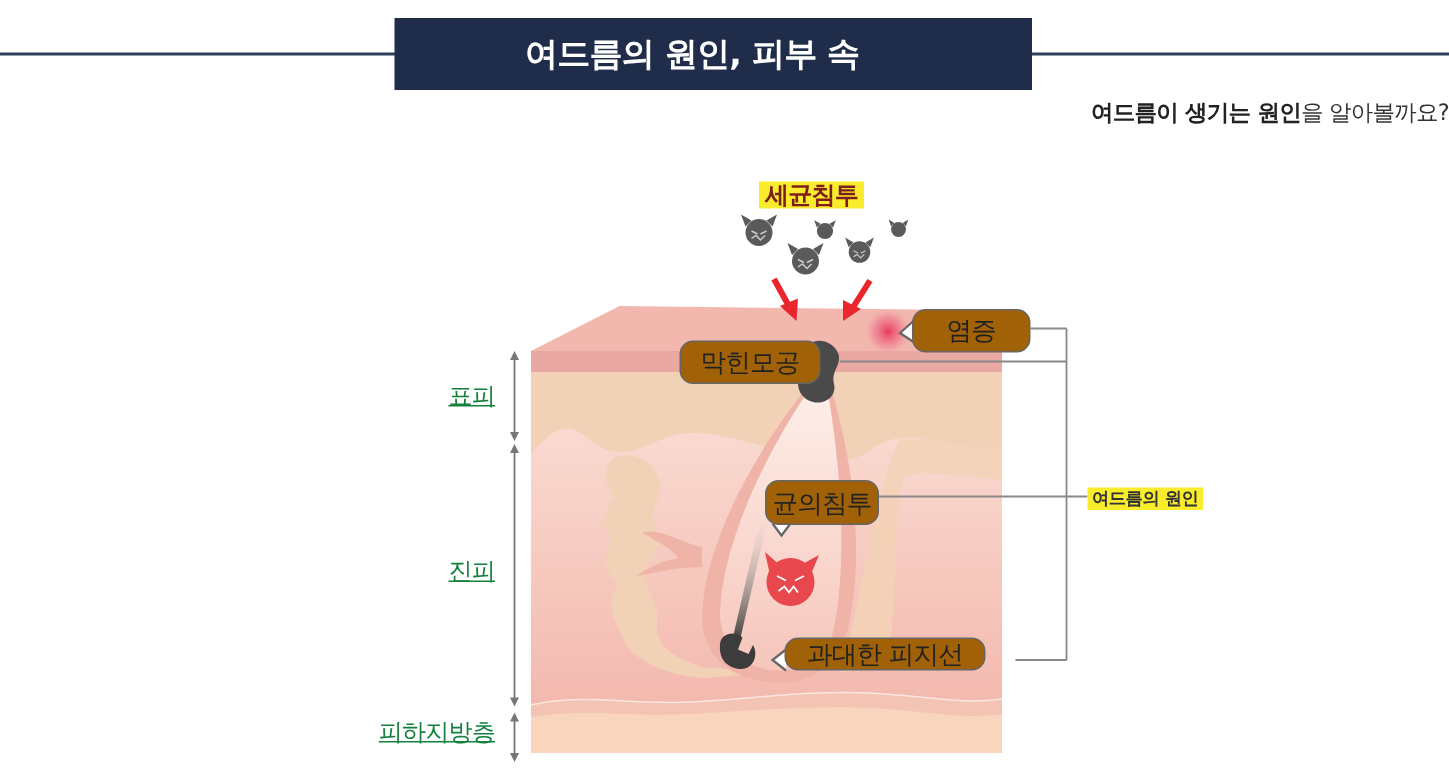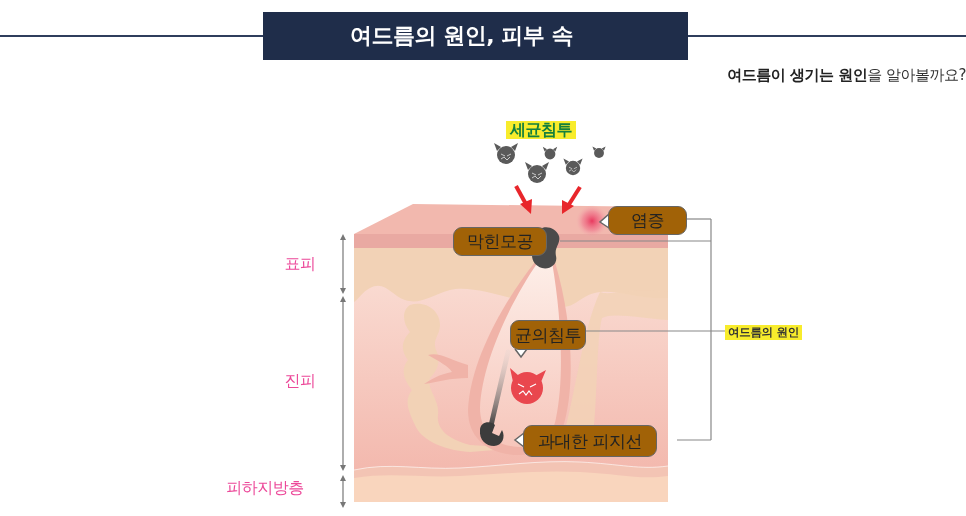--- a/index.html
+++ b/index.html
@@ -24,36 +24,37 @@
   .subtitle {
     position: absolute; left: 0; width: 966px; top: 66px; text-align: right;
     font-size: 15px; color: #222; letter-spacing: -0.5px;
   }
   .subtitle .b { font-weight: 700; }
   .subtitle .l { font-weight: 400; color: #333; }
 
   .diagram { position: absolute; left: 0; top: 0; width: 966px; height: 516px; }
 
   .layer-label {
-    position: absolute; font-size: 16px; color: #ec4899; letter-spacing: -0.5px;
-    text-align: center;
+    position: absolute; font-size: 16px; color: #15803d; letter-spacing: -0.5px;
+    text-align: right;
+    text-decoration: underline;
   }
   .bubble {
     position: absolute; background: #a16207; border: 1.5px solid #666;
     border-radius: 9px; font-size: 17px; color: #222; letter-spacing: -0.5px;
     box-sizing: border-box; display: flex; align-items: center; justify-content: center;
   }
   .cause-label {
     position: absolute; left: 725px; top: 325px; height: 15px;
     background: #f8ec2c; font-size: 11.5px; font-weight: 700; color: #333;
     padding: 0 3px; line-height: 15px; letter-spacing: -0.3px;
   }
   .invasion-label {
     position: absolute; left: 506px; top: 121px; height: 18px;
-    background: #f8ec2c; font-size: 16px; font-weight: 700; color: #15803d;
+    background: #f8ec2c; font-size: 16px; font-weight: 700; color: #7f1d1d;
     padding: 0 4px; line-height: 18px; letter-spacing: -0.5px;
   }
 </style>
 </head>
 <body>
 
 <div class="hline"></div>
 
 <div class="banner">
   <span class="seg-b">여드름의 원인, 피부 속</span>
@@ -192,17 +193,17 @@
 
 <div class="bubble" style="left:608px; top:206px; width:79px; height:29px;">
   <span>염증</span>
 </div>
 <div class="bubble" style="left:429px; top:227px; width:94px; height:29px;margin-left:24px;">
   <span>막힌모공</span>
 </div>
 <div class="bubble" style="left:478px; top:320px; width:76px; height:30px;margin-left:32px;">
   <span>균의침투</span>
 </div>
-<div class="bubble" style="left:523px; top:425px; width:134px; height:32px;">
+<div class="bubble" style="left:523px; top:425px; width:134px; height:22px;">
   <span>과대한 피지선</span>
 </div>
 
 <div class="cause-label">여드름의 원인</div>
 
 </body></html>

